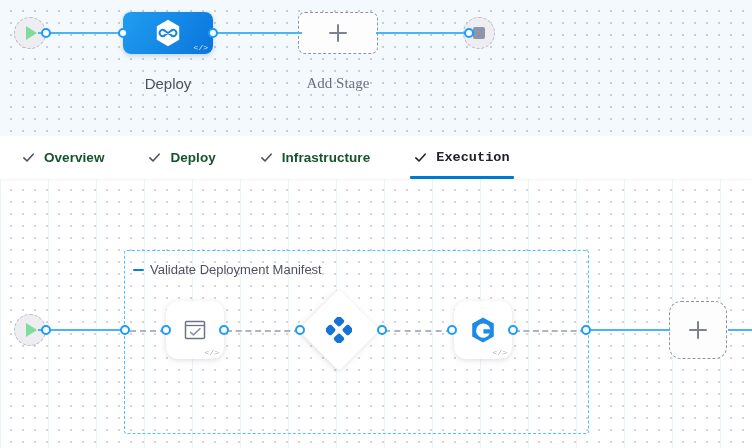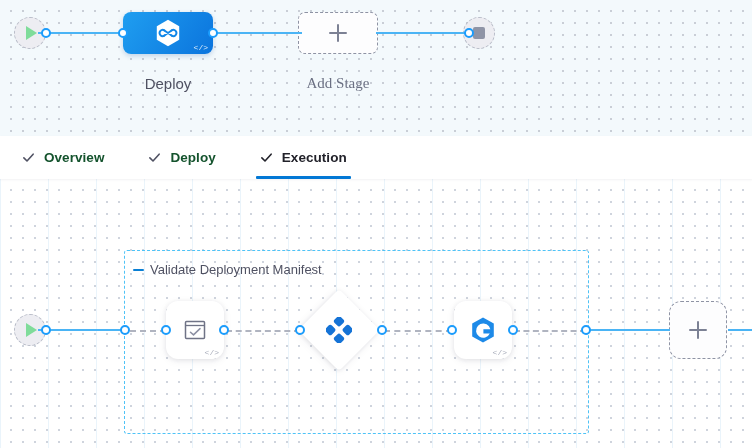--- a/index.html
+++ b/index.html
@@ -304,21 +304,27 @@
             <path d="M2 7.4 L5.4 10.8 L12 3.4" fill="none" stroke="currentColor" stroke-width="1.7" stroke-linecap="round" stroke-linejoin="round"></path>
           </svg>
           <span class="tab-label">Overview</span>
         </div>
         <div class="tab" style="color: rgb(79, 81, 98);">
           <svg class="check" viewBox="0 0 14 14">
             <path d="M2 7.4 L5.4 10.8 L12 3.4" fill="none" stroke="currentColor" stroke-width="1.7" stroke-linecap="round" stroke-linejoin="round"></path>
           </svg>
           <span class="tab-label">Deploy</span>
         </div>
-        <div class="tab active" style="color: rgb(34, 34, 42);">
+        <div class="tab" style="color: rgb(79, 81, 98);">
+          <svg class="check" viewBox="0 0 14 14">
+            <path d="M2 7.4 L5.4 10.8 L12 3.4" fill="none" stroke="currentColor" stroke-width="1.7" stroke-linecap="round" stroke-linejoin="round"></path>
+          </svg>
+          <span class="tab-label">Infrastructure</span>
+        </div>
+        <div class="tab active" style="color: rgb(34, 34, 42); font-family: Liberation Mono, monospace;">
           <svg class="check" viewBox="0 0 14 14">
             <path d="M2 7.4 L5.4 10.8 L12 3.4" fill="none" stroke="currentColor" stroke-width="1.7" stroke-linecap="round" stroke-linejoin="round"></path>
           </svg>
           <span class="tab-label">Execution</span>
         </div>
       </div>
   </div>
 
   <div class="exec-canvas">
 

